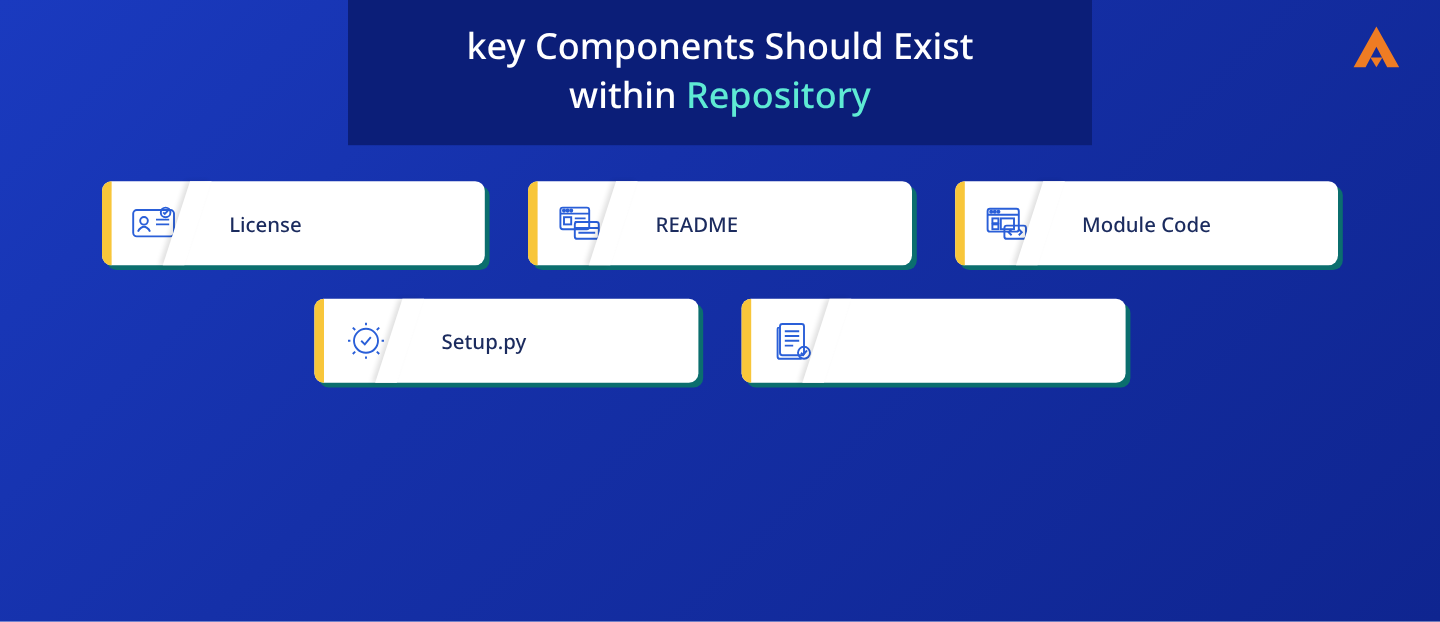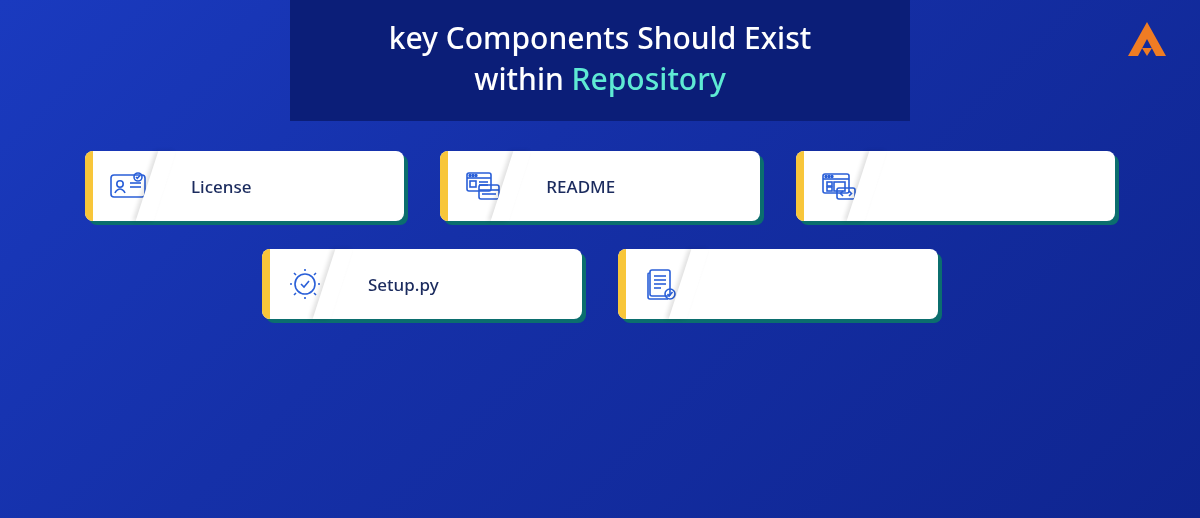--- a/index.html
+++ b/index.html
@@ -155,20 +155,21 @@
             <circle cx="8" cy="5.5" r="0.9" fill="#2a5fd8"></circle>
             <circle cx="11" cy="5.5" r="0.9" fill="#2a5fd8"></circle>
           <rect x="6" y="11" width="5" height="4"></rect>
             <rect x="6" y="16" width="5" height="4"></rect>
           <rect x="13" y="11" width="11" height="9"></rect>
           <rect x="16" y="17" width="18" height="11" rx="2"></rect>
           <path d="M22 20l-2.5 2.5L22 25"></path>
             <path d="M28 20l2.5 2.5L28 25"></path>
         </svg>
       </div>
+      <div class="label">Module Code</div>
     </div>
 
   </div>
 
   <div class="row">
 
     <div class="card">
       <div class="stripe"></div>
       <div class="icon-wrap">
         <svg width="34" height="34" viewBox="0 0 34 34">

